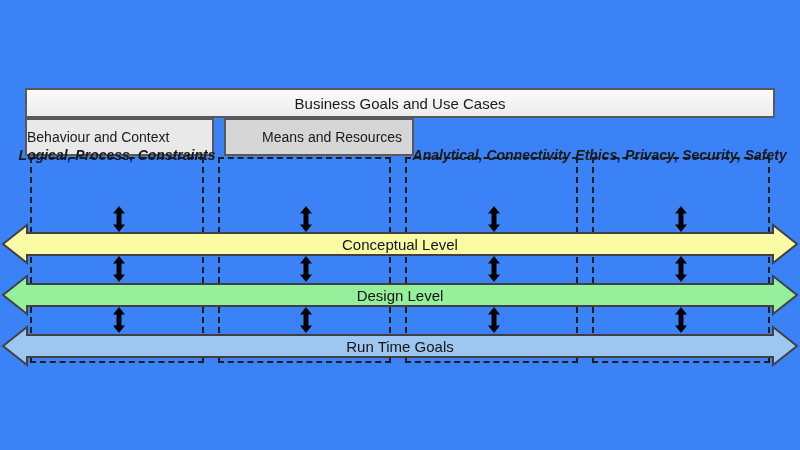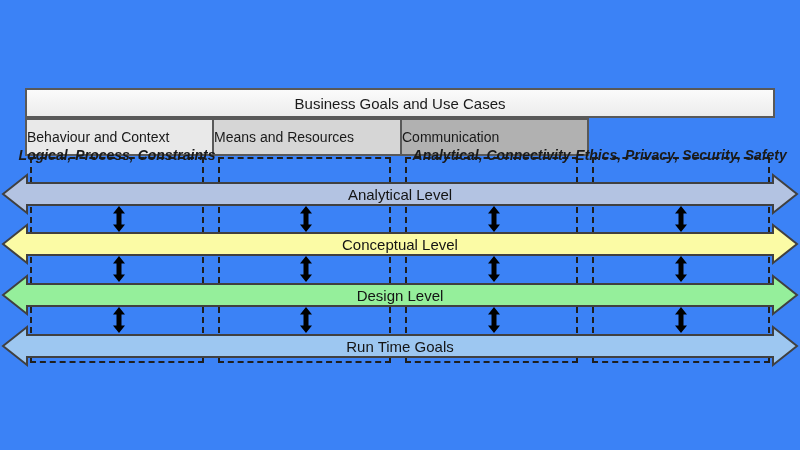--- a/index.html
+++ b/index.html
@@ -14,21 +14,21 @@
     display:flex;align-items:center;justify-content:center;
     font-size:15px;
   }
   
   .colhead{
     position:absolute;top:118px;height:38px;box-sizing:border-box;
     border:2px solid #595959;display:flex;align-items:center;justify-content:flex-start;
     font-size:14px;white-space:nowrap;
   }
   .c0{left:25px;width:189px;}
-  .c1{left:212px;width:190px;}
+  .c1{left:224px;width:190px;padding-left:36px;}
   .c2{left:400px;width:189px;}
   .c3{left:587px;width:188px;}
   
   .dashedbox{
     position:absolute;top:157px;height:206px;box-sizing:border-box;
     border:2px dashed #1f1f1f;z-index:1;
   }
   .d0{left:30px;width:174px;}
   .d1{left:218px;width:173px;}
   .d2{left:405px;width:173px;}
@@ -79,39 +79,30 @@
   <div class="title-band">
     <span>Business Goals and Use Cases</span>
   </div>
 
   <div class="colhead c0" style="background-color: rgb(233, 233, 233);">
     <span>Behaviour and Context</span>
   </div>
   <div class="colhead c1" style="background-color: rgb(214, 214, 214);">
     <span>Means and Resources</span>
   </div>
-  <div class="colhead c2" style="background-color: rgb(177, 177, 177);">
-    <span>Communication</span>
-  </div>
 
   <div class="dashedbox d0"></div>
   <div class="dashedbox d1"></div>
   <div class="dashedbox d2"></div>
   <div class="dashedbox d3"></div>
 
   <div class="sublabel s0">Logical, Process, Constraints</div>
   <div class="sublabel s2">Analytical, Connectivity</div>
   <div class="sublabel s3">Ethics, Privacy, Security, Safety</div>
 
-  <div class="band b-analytical">
-    <svg width="800" height="44" viewBox="0 0 800 44">
-      <polygon points="3,22 27,3 27,11 773,11 773,3 797,22 773,41 773,33 27,33 27,41" stroke="#404040" stroke-width="2" fill="#b3c3e2"></polygon>
-    </svg>
-    <span class="bandlabel">Analytical Level</span>
-  </div>
 
   <div class="band b-conceptual">
     <svg width="800" height="44" viewBox="0 0 800 44">
       <polygon points="3,22 27,3 27,11 773,11 773,3 797,22 773,41 773,33 27,33 27,41" stroke="#404040" stroke-width="2" fill="#fbfba5"></polygon>
     </svg>
     <span class="bandlabel">Conceptual Level</span>
   </div>
 
   <div class="band b-design">
     <svg width="800" height="44" viewBox="0 0 800 44">

